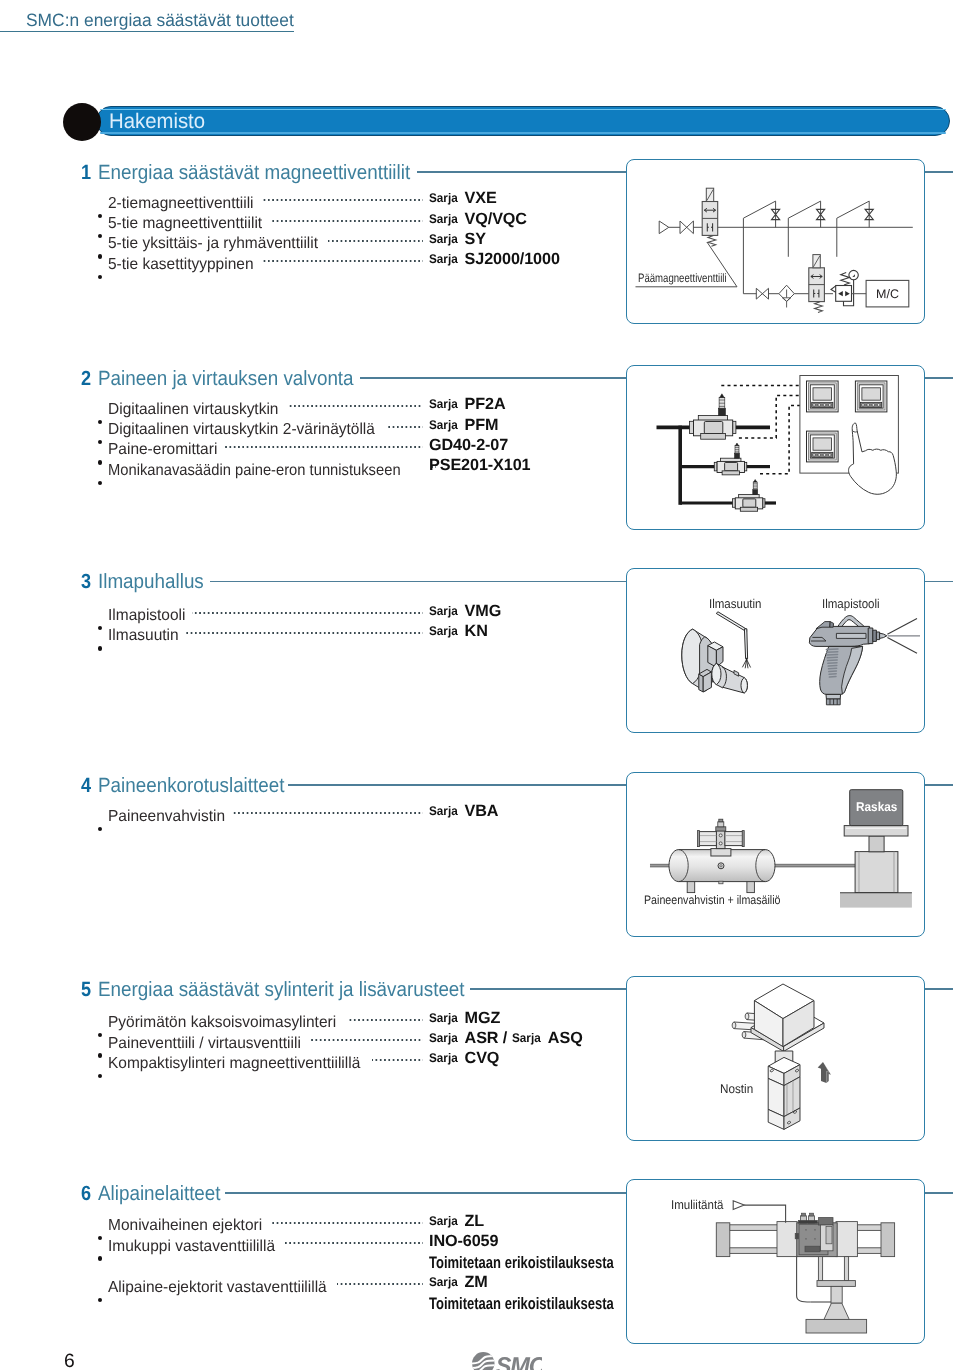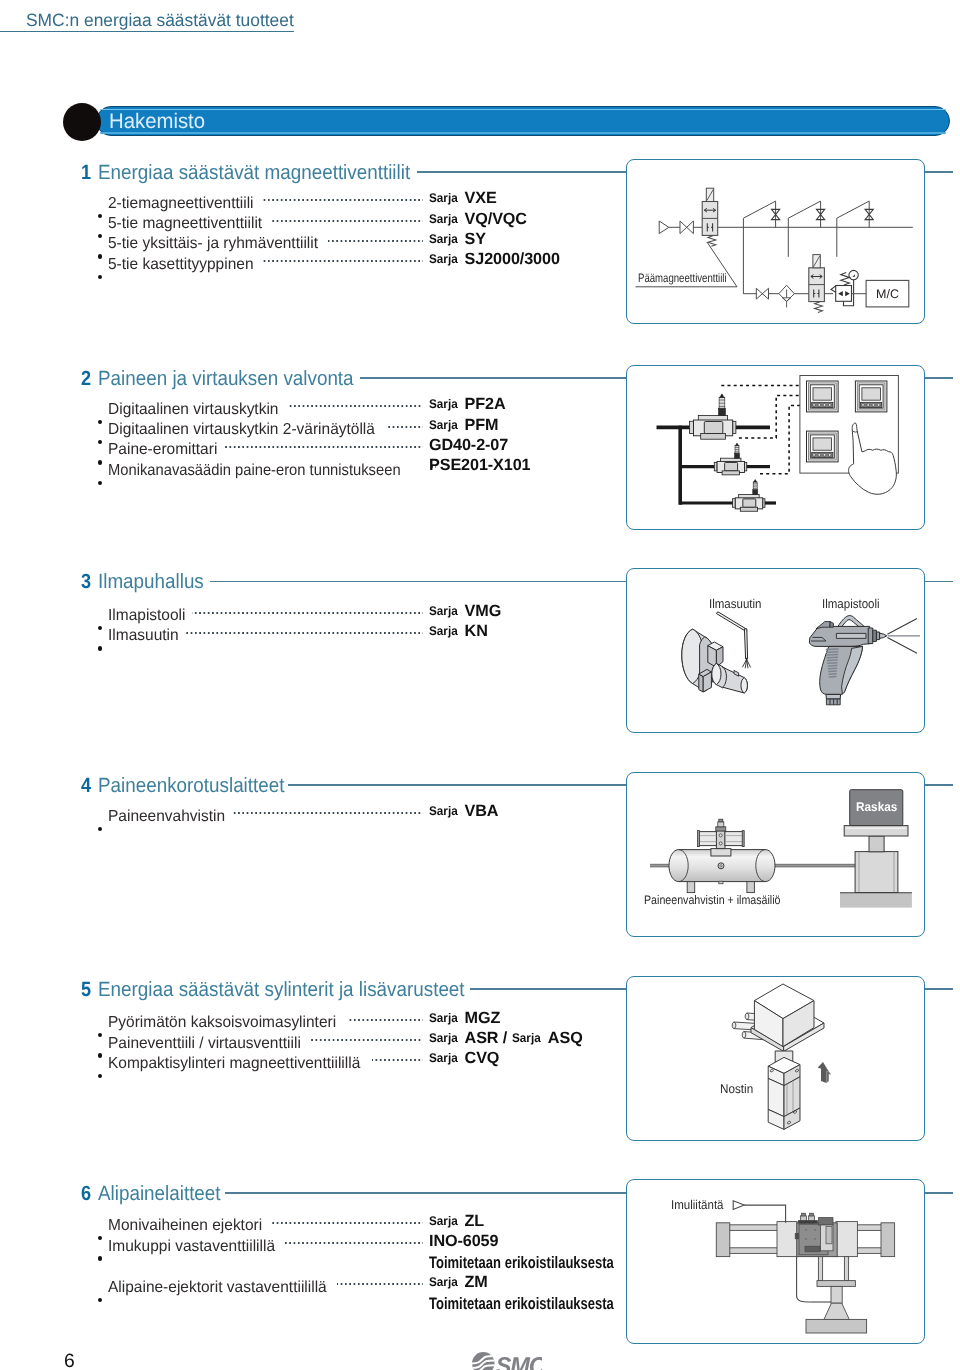--- a/index.html
+++ b/index.html
@@ -113,21 +113,21 @@
       </div>
     </div>
     <div class="row" style="top:244.5px;width:329.5px">
       <div class="rowinner">
         <div class="bullet"></div>
         <div class="rowtext">5-tie kasettityyppinen</div>
         <div class="leader"></div>
       </div>
       <div class="codecell">
         <span class="sarja">Sarja</span>
-        <span class="code">SJ2000/3000</span>
+        <span class="code">SJ2000/1000</span>
       </div>
     </div>
     <div class="frame" style="left:626.1px;top:151px;width:299.3px;height:165px"></div>
     <div class="sec-rule" style="left:924.8px;top:163px;width:28.7px"></div>
     <div class="figwrap" style="left:626.1px;top:151px;width:299.3px;height:165px">
       <svg width="299.3" height="165" viewBox="0 0 299.3 165">
       <path d="M33.2 62.0 L33.2 74.6 L42.8 68.3 Z" fill="none" stroke="#4d4d4d" stroke-width="1"></path>
       <path d="M42.8 68.3 H54.0" stroke="#4d4d4d" stroke-width="1" fill="none"></path>
       <path d="M54.0 62.0 L54.0 74.6 L67.4 62.0 L67.4 74.6 Z" fill="none" stroke="#4d4d4d" stroke-width="1"></path>
       <path d="M67.4 68.3 H76.2" stroke="#4d4d4d" stroke-width="1" fill="none"></path>

